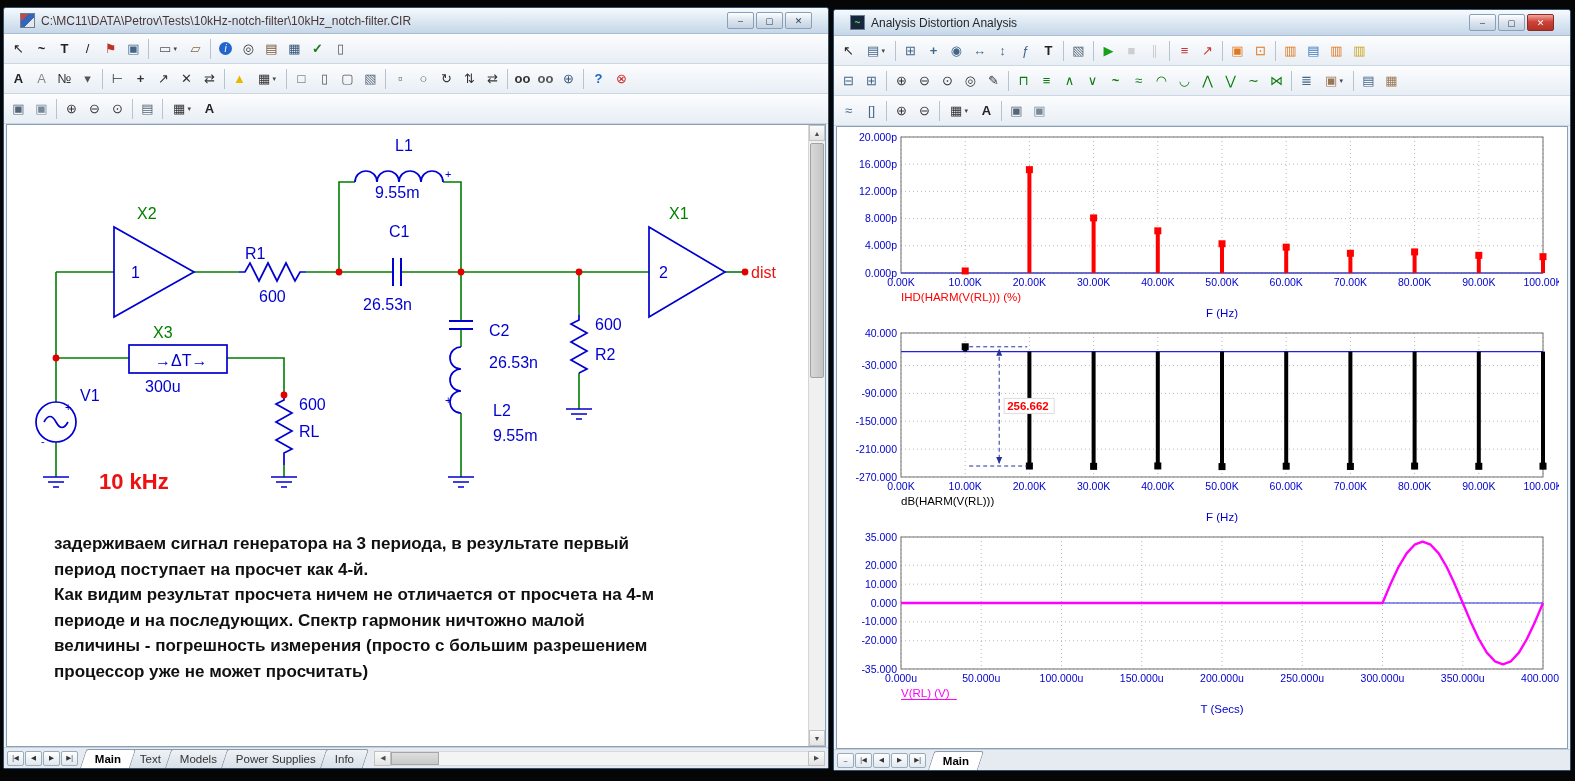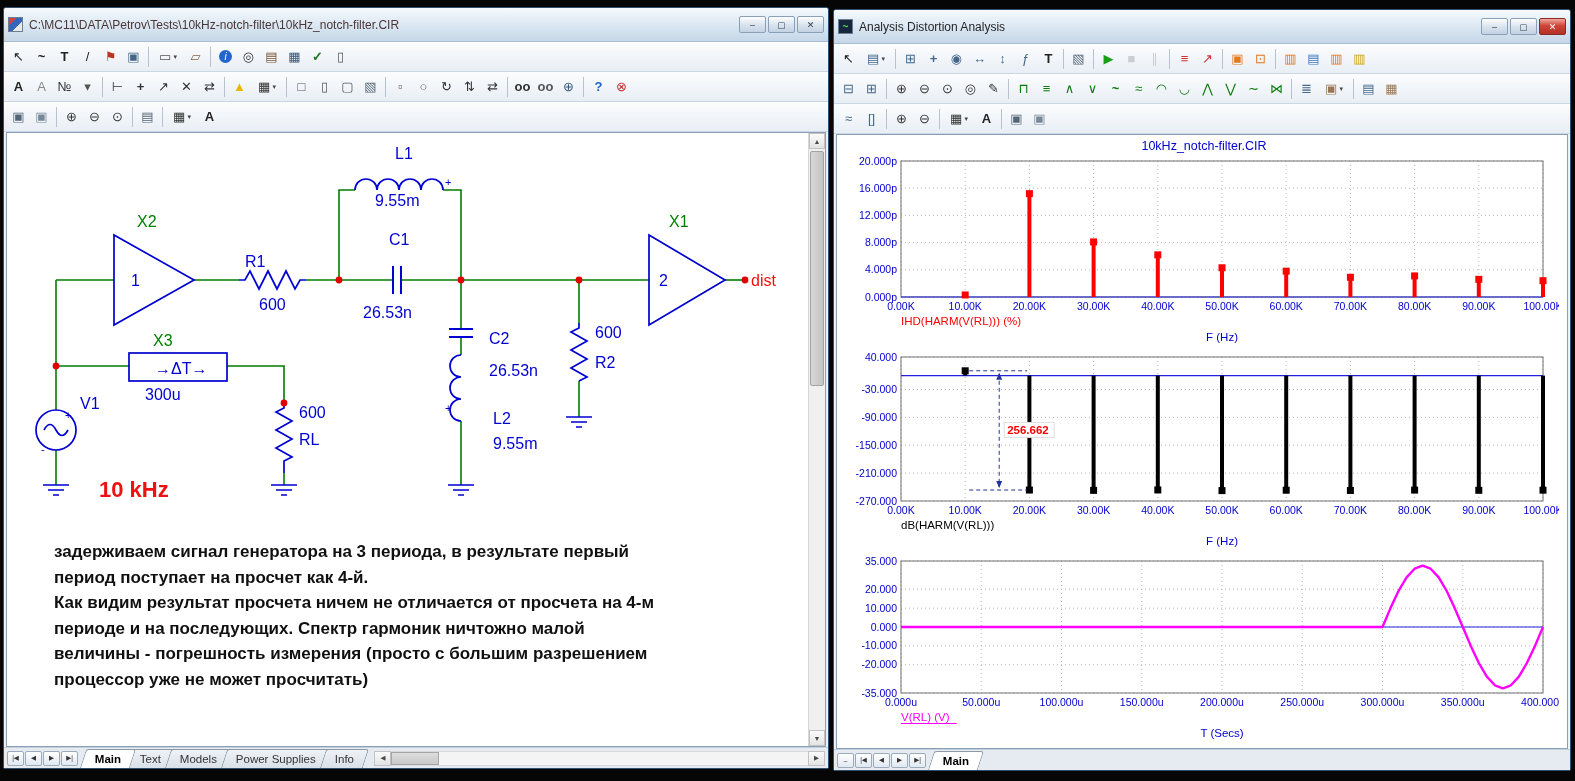--- a/index.html
+++ b/index.html
@@ -1,21 +1,21 @@
 <!DOCTYPE html>
 <html><head>
 <meta charset="utf-8">
 <style>
   *{box-sizing:border-box;margin:0;padding:0}
   html,body{width:1575px;height:781px;overflow:hidden}
   body{background:#060606;font-family:"Liberation Sans",sans-serif;position:relative}
   .window{position:absolute;display:flex;flex-direction:column;background:#e9eff7;border:1px solid #30506e;border-radius:3px 3px 2px 2px;box-shadow:inset 0 0 0 1px rgba(255,255,255,.35)}
   .left-window{left:3px;top:7px;width:826px;height:762px}
   .right-window{left:833px;top:9px;width:738px;height:762px}
-  .titlebar{height:34px;display:flex;align-items:center;gap:6px;padding:0 4px;background:linear-gradient(#f6fafd,#dce8f3 50%,#c6d7e8);border-bottom:1px solid #a9bed2;border-radius:2px 2px 0 0;flex:0 0 auto}
+  .titlebar{height:26px;display:flex;align-items:center;gap:6px;padding:0 16px;background:linear-gradient(#f6fafd,#dce8f3 50%,#c6d7e8);border-bottom:1px solid #a9bed2;border-radius:2px 2px 0 0;flex:0 0 auto}
   .title-icon{width:15px;height:15px;border:1px solid #6b7f93;flex:0 0 auto}
   .mc-chip{background:linear-gradient(135deg,#cc4444 0%,#cc4444 30%,#3366bb 30%,#3366bb 62%,#e8e8e8 62%)}
   .scope-chip{background:#16263c;color:#55dd55;font-size:10px;line-height:13px;text-align:center;font-weight:bold}
   .title-text{font-size:12px;white-space:nowrap;overflow:hidden}
   .left-title{color:#4a3636}
   .right-title{color:#262626}
   .win-buttons{margin-left:auto;display:flex;gap:2px}
   .win-btn{width:27px;height:17px;display:flex;align-items:center;justify-content:center;font-size:9px;color:#2e4257;background:linear-gradient(#fefefe,#dbe4ee 50%,#c3d2e2);border:1px solid #8aa0b7;border-radius:2px}
   .win-btn.close-red{background:linear-gradient(#f0a8a0,#cf4337 45%,#b03328);color:#fff;border-color:#8d2a22}
   .toolbar{flex:0 0 auto;display:flex;align-items:center;padding:2px 3px;background:linear-gradient(#fcfdfe,#e8eef5);border-bottom:1px solid #ccd7e3;min-height:30px}
@@ -541,21 +541,20 @@
       </span>
       <span class="tb-sep"></span>
       <span class="tb-btn">
         <span class="g" style="color: rgb(85, 102, 119);">▣</span>
       </span>
       <span class="tb-btn">
         <span class="g" style="color: rgb(119, 136, 153);">▣</span>
       </span>
     </div>
   <div class="plot-panel">
-    <div class="plot-title">10kHz_notch-filter.CIR</div>
     <div class="chart" id="chart1"><svg width="718" height="190">
           <rect x="60" y="6" width="642" height="136" fill="#ffffff"></rect>
           <line x1="60" y1="6" x2="60" y2="142" stroke="#b8b8b8" stroke-dasharray="1 3"></line>
           <line x1="124.2" y1="6" x2="124.2" y2="142" stroke="#b8b8b8" stroke-dasharray="1 3"></line>
           <line x1="188.4" y1="6" x2="188.4" y2="142" stroke="#b8b8b8" stroke-dasharray="1 3"></line>
           <line x1="252.6" y1="6" x2="252.6" y2="142" stroke="#b8b8b8" stroke-dasharray="1 3"></line>
           <line x1="316.8" y1="6" x2="316.8" y2="142" stroke="#b8b8b8" stroke-dasharray="1 3"></line>
           <line x1="381" y1="6" x2="381" y2="142" stroke="#b8b8b8" stroke-dasharray="1 3"></line>
           <line x1="445.2" y1="6" x2="445.2" y2="142" stroke="#b8b8b8" stroke-dasharray="1 3"></line>
           <line x1="509.4" y1="6" x2="509.4" y2="142" stroke="#b8b8b8" stroke-dasharray="1 3"></line>

